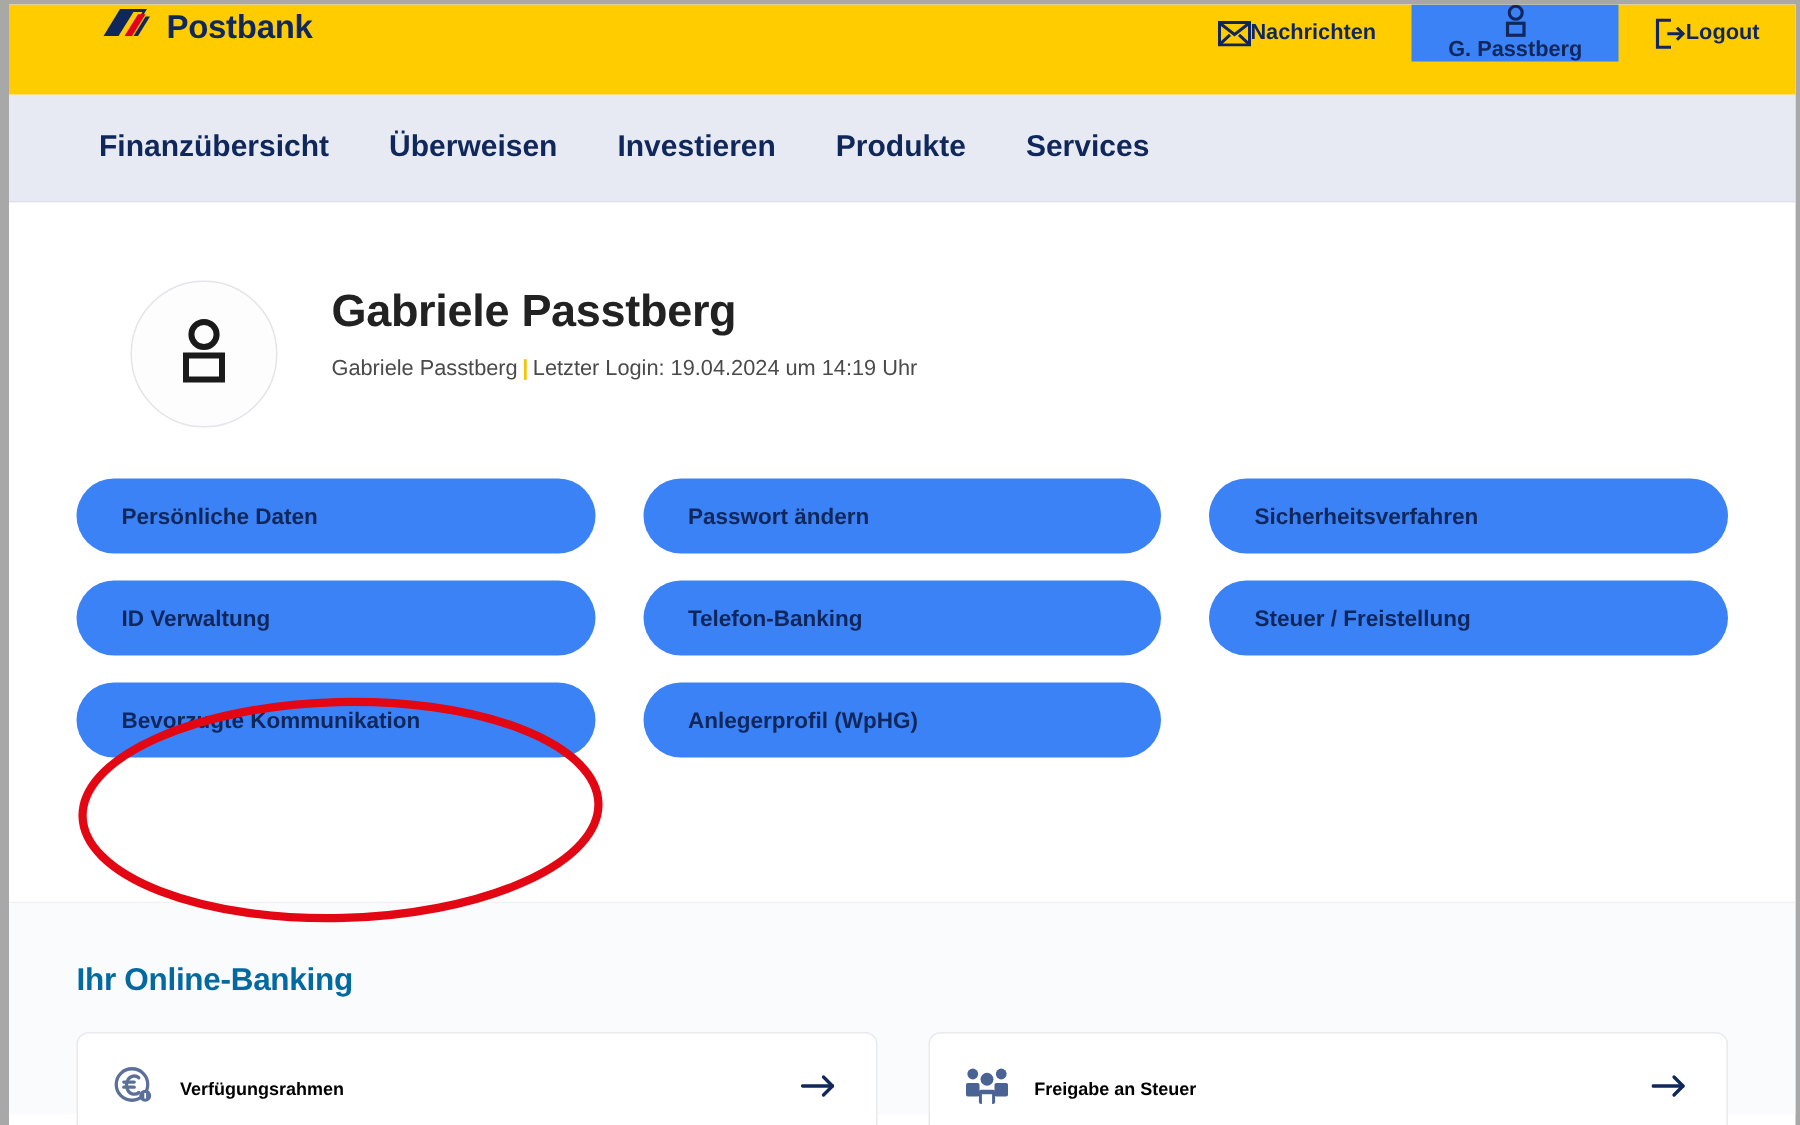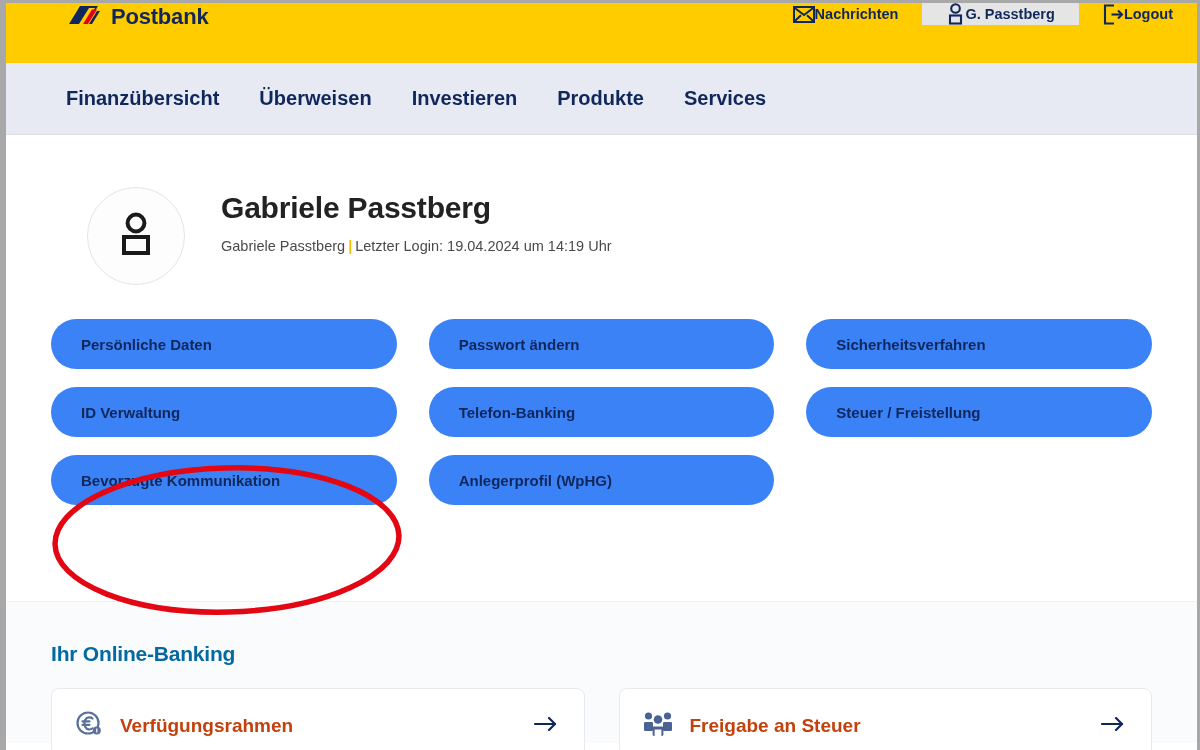--- a/index.html
+++ b/index.html
@@ -54,21 +54,22 @@
     display: flex;
     align-items: center;
     padding: 0 24px;
     color: #10275c;
     font-size: 14.5px;
     font-weight: bold;
     cursor: pointer;
     white-space: nowrap;
   }
   .header-item.active {
-    background: #e5e5e5;
+    background: #3b82f6;
+    flex-direction: column;
   }
   .header-item svg { display: block; flex: none; }
 
   
   .navbar {
     height: 72px;
     background: #e7eaf3;
     border-bottom: 1px solid #dcdfe9;
     display: flex;
     align-items: center;
@@ -182,22 +183,22 @@
     border-radius: 8px;
     height: 76px;
     display: flex;
     align-items: center;
     padding: 0 26px 0 22px;
     gap: 16px;
     cursor: pointer;
     box-sizing: border-box;
   }
   .card-label {
-    color: #c2410c;
-    font-size: 19px;
+    color: #000000;
+    font-size: 12px;
     font-weight: bold;
     flex: 1;
   }
   .card-icon { flex: none; display: block; }
   .card-arrow { flex: none; display: block; }
 </style>
 </head>
 <body>
 
 <div id="screen">

